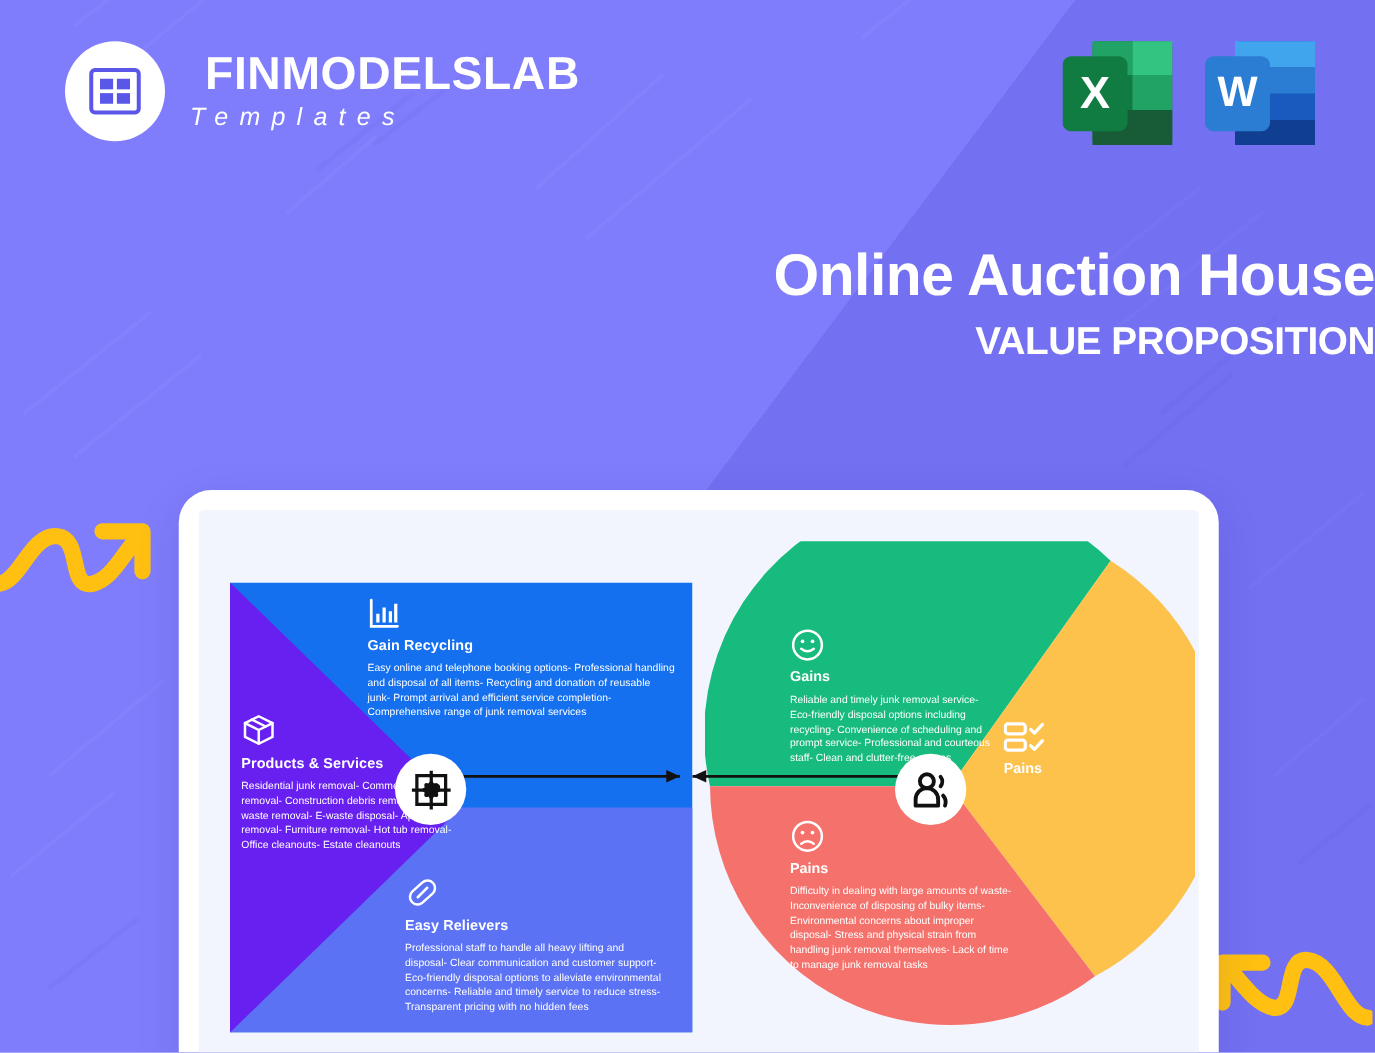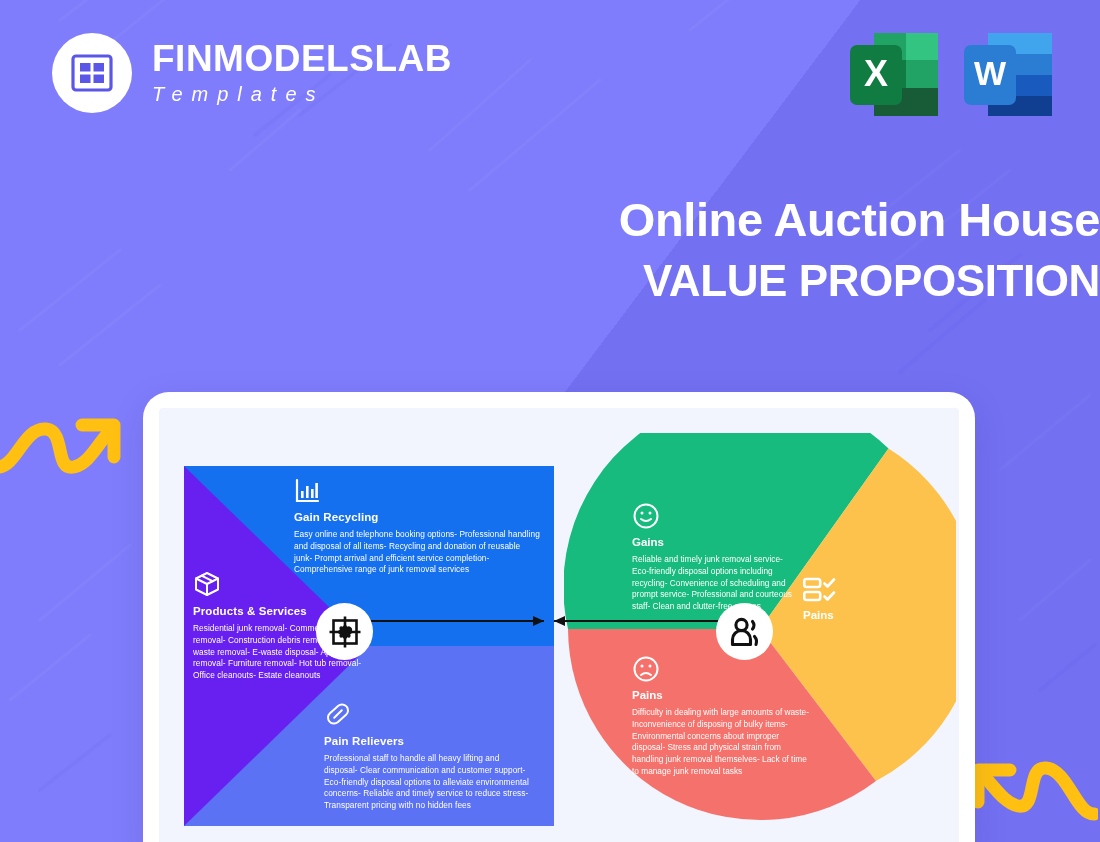--- a/index.html
+++ b/index.html
@@ -30,20 +30,21 @@
     width: 80px; height: 80px; border-radius: 50%;
     background: #ffffff;
     display: flex; align-items: center; justify-content: center;
     flex: none;
   }
   .logo-text { display: flex; flex-direction: column; justify-content: center; }
   .logo-main {
     color: #fff; font-weight: bold; font-size: 37px;
     letter-spacing: .5px; line-height: 1.02;
     position: relative;
+    margin-left: 12px;
   }
   .logo-sub {
     color: #fff; font-size: 20px; letter-spacing: 9px;
     margin-top: 6px; font-weight: 400; font-style: italic;
   }
 
   .office-icons {
     position: absolute; right: 48px; top: 27px;
     display: flex; gap: 26px; align-items: flex-start;
   }
@@ -51,21 +52,21 @@
   
   .title-block {
     position: absolute; top: 192px; left: 0; width: 1100px;
     text-align: right; color: #fff;
   }
   .title-line1 {
     font-size: 47px; font-weight: bold; letter-spacing: -0.4px;
     line-height: 1.18;
   }
   .title-line2 {
-    font-size: 44px; font-weight: bold; letter-spacing: -0.4px;
+    font-size: 31px; font-weight: bold; letter-spacing: -0.4px;
     line-height: 1.18; margin-top: 8px;
   }
 
   
   .arrow-left  { position: absolute; left: -6px;  top: 405px; }
   .arrow-right { position: absolute; right: 2px; top: 752px; }
 
   
   .card {
     position: absolute; left: 143px; top: 392px;
@@ -252,21 +253,21 @@
             <p>Residential junk removal- Commercial junk removal- Construction debris removal- Yard waste removal- E-waste disposal- Appliance removal- Furniture removal- Hot tub removal- Office cleanouts- Estate cleanouts</p>
           </div>
 
           <div class="blk blk-pain-rel">
             <svg class="bicon" width="28" height="28" viewBox="0 0 28 28">
               <g fill="none" stroke="#fff" stroke-width="2" stroke-linecap="round">
                 <rect x="2.6" y="8" width="22.8" height="12" rx="6" transform="rotate(-42 14 14)"></rect>
                 <path d="M10.2 17.8 L17.8 10.2"></path>
               </g>
             </svg>
-            <h3>Pain Relievers</h3>
+            <h3>Easy Relievers</h3>
             <p>Professional staff to handle all heavy lifting and disposal- Clear communication and customer support- Eco-friendly disposal options to alleviate environmental concerns- Reliable and timely service to reduce stress- Transparent pricing with no hidden fees</p>
           </div>
         </div>
       </div>
 
       <div class="pie-wrap">
         <svg viewBox="0 0 392 392" width="392" height="392">
 
           <path d="M196 196 L4 196 A192 192 0 0 1 324.5 15.5 Z" fill="#16bb7d"></path>
 

